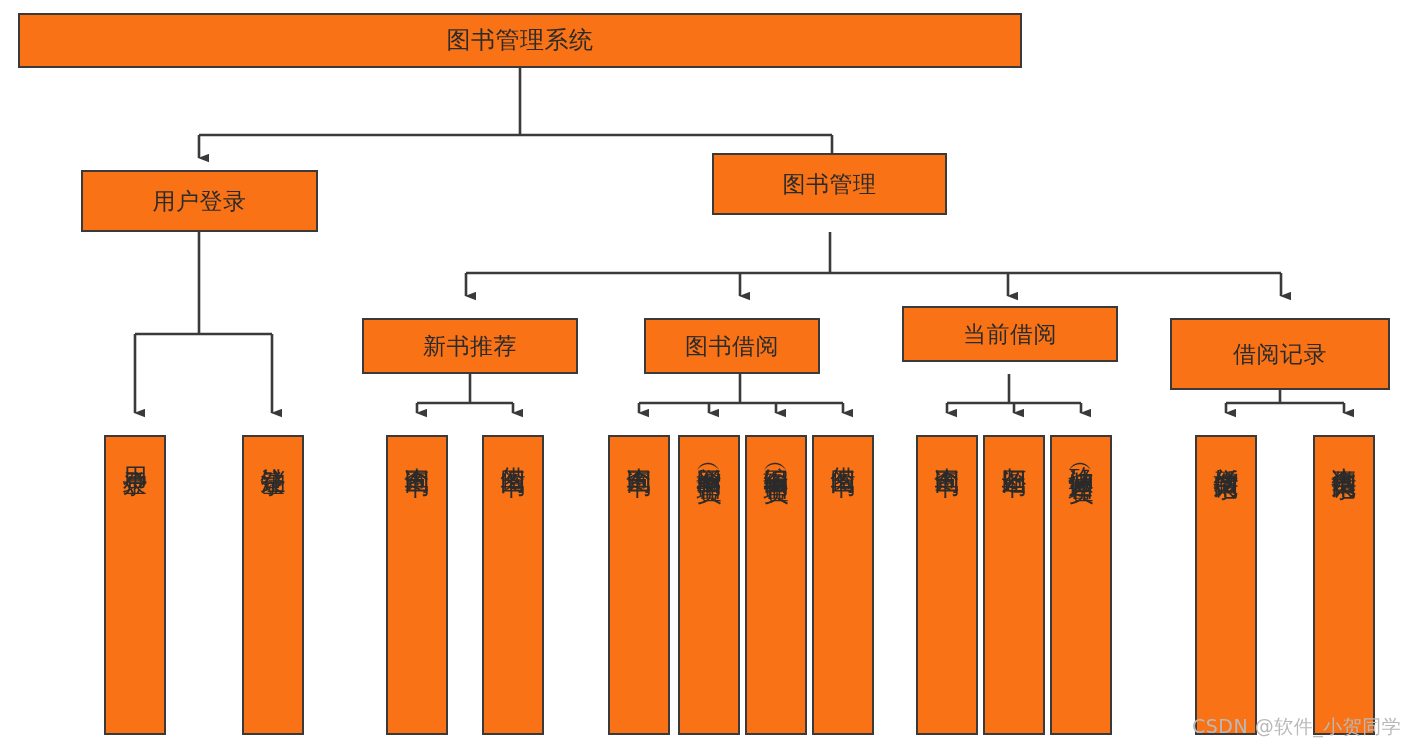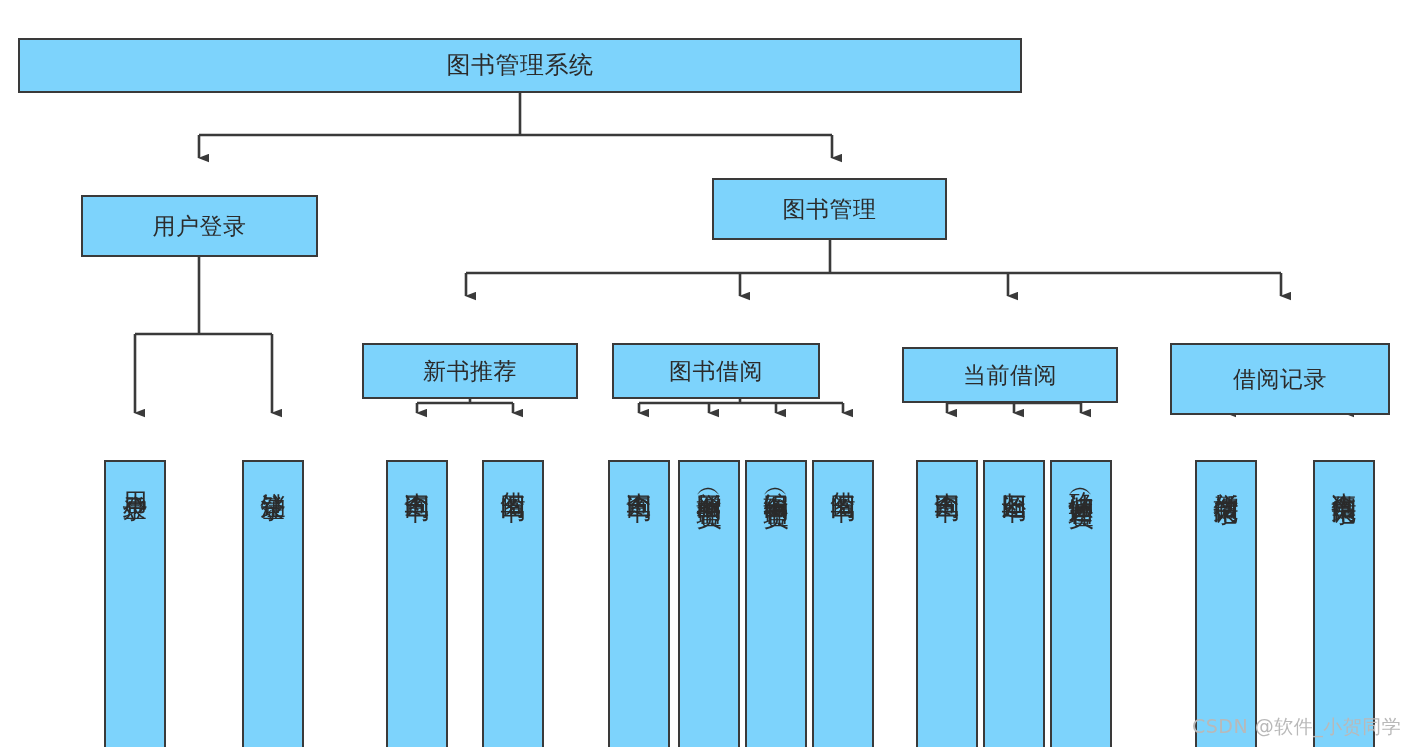--- a/index.html
+++ b/index.html
@@ -23,26 +23,25 @@
     left: 0;
     top: 0;
     width: 1405px;
     height: 747px;
     pointer-events: none;
   }
   .node {
     position: absolute;
     box-sizing: border-box;
     border: 2.4px solid #3a3a3a;
-    background: #7dd3fc;
+    background: #f97316;
     display: flex;
     align-items: center;
     justify-content: center;
     color: #2b2b2b;
-    margin-top: 25px;
   }
   .node .label {
     display: block;
     text-align: center;
     line-height: 1.06;
     letter-spacing: 0.5px;
   }
   
   .node.horiz .label {
     font-size: 23px;
@@ -135,24 +134,24 @@
   <div class="node horiz" style="left:81px; top:170px; width:237px; height:62px;">
     <span class="label">用户登录</span>
   </div>
   <div class="node horiz" style="left:712px; top:153px; width:235px; height:62px;">
     <span class="label">图书管理</span>
   </div>
 
   <div class="node horiz" style="left:362px; top:318px; width:216px; height:56px;">
     <span class="label">新书推荐</span>
   </div>
-  <div class="node horiz" style="left:612px; top:318px; width:208px; height:56px;">
+  <div class="node horiz" style="left:644px; top:318px; width:176px; height:56px;">
     <span class="label">图书借阅</span>
   </div>
-  <div class="node horiz" style="left:902px; top:322px; width:216px; height:56px;">
+  <div class="node horiz" style="left:902px; top:306px; width:216px; height:56px;">
     <span class="label">当前借阅</span>
   </div>
   <div class="node horiz" style="left:1170px; top:318px; width:220px; height:72px;">
     <span class="label">借阅记录</span>
   </div>
 
   <div class="node vert" style="left:104px; top:435px; width:62px; height:300px;">
     <span class="label">用户登录</span>
   </div>
   <div class="node vert" style="left:242px; top:435px; width:62px; height:300px;">

